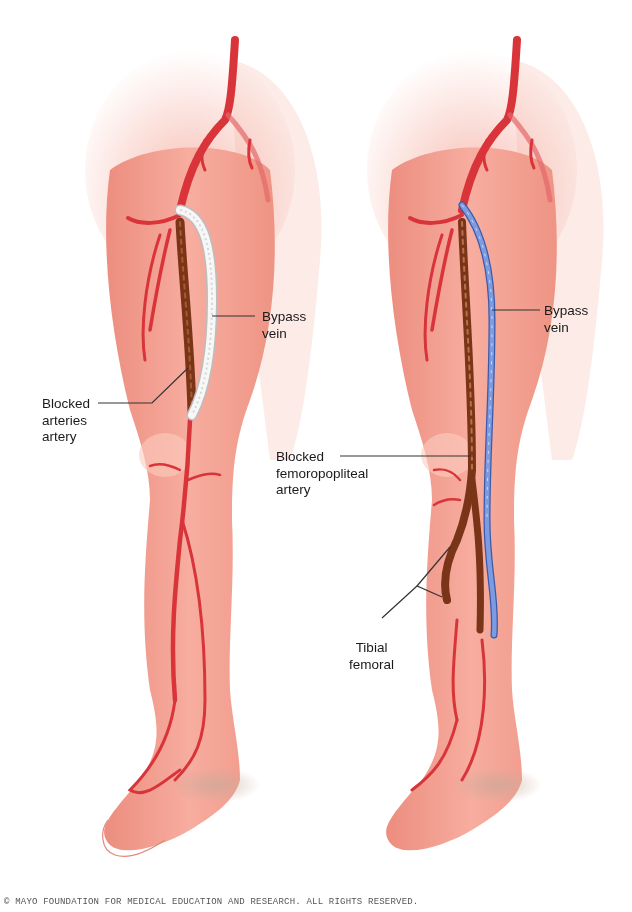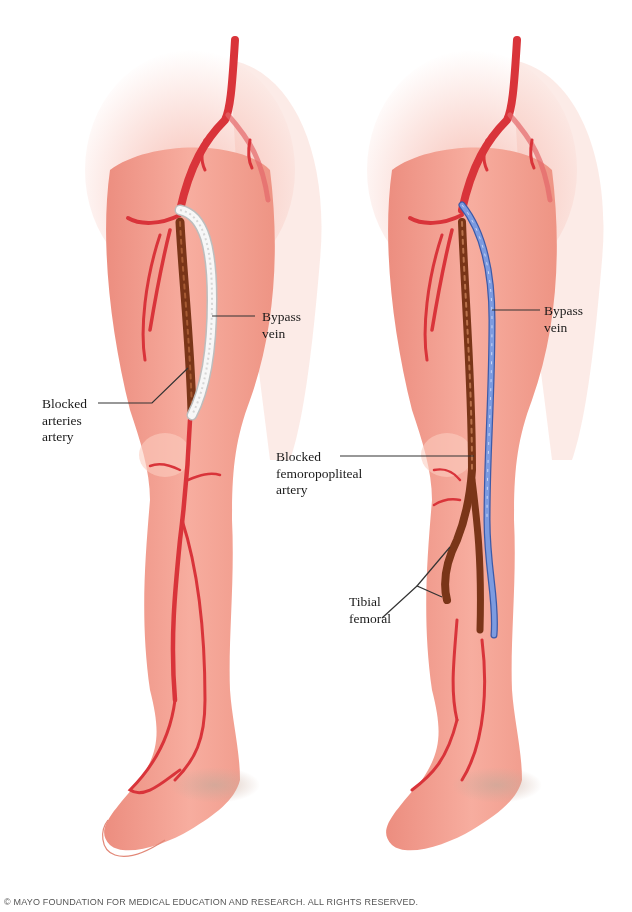--- a/index.html
+++ b/index.html
@@ -1,20 +1,20 @@
 <!DOCTYPE html>
 <html><head>
 <meta charset="utf-8">
 <style>
   html, body { margin:0; padding:0; background:#ffffff; }
   body { width:632px; height:912px; position:relative; overflow:hidden; font-family:"Liberation Sans", sans-serif; }
   .figure { position:absolute; left:0; top:0; width:632px; height:912px; }
-  .label { position:absolute; font-size:13.5px; line-height:16.5px; color:#1a1a1a; font-family:Liberation Serif, serif; }
+  .label { position:absolute; font-size:13.5px; line-height:16.5px; color:#1a1a1a; font-family:Liberation Sans, sans-serif; }
   .label span { display:block; }
-  .copyright { position:absolute; left:4px; top:897px; font-size:9px; letter-spacing:0.2px; color:#555; font-family:Liberation Sans, sans-serif; }
+  .copyright { position:absolute; left:4px; top:897px; font-size:9px; letter-spacing:0.2px; color:#555; font-family:Liberation Mono, monospace; }
 </style>
 </head>
 <body>
 
 <svg class="figure" viewBox="0 0 632 912" width="632" height="912">
   <defs>
     <radialGradient id="hipfade" cx="0.5" cy="0.6" r="0.6">
       <stop offset="0" stop-color="#f4a394" stop-opacity="0.9"></stop>
       <stop offset="1" stop-color="#f4a394" stop-opacity="0"></stop>
     </radialGradient>
@@ -118,18 +118,18 @@
 </div>
 <div class="label" style="left:544px; top:303px;">
   <span>Bypass</span>
   <span>vein</span>
 </div>
 <div class="label" style="left:276px; top:449px;">
   <span>Blocked</span>
   <span>femoropopliteal</span>
   <span>artery</span>
 </div>
-<div class="label" style="left:349px; top:594px;">
+<div class="label" style="left:349px; top:640px;text-align:center;">
   <span>Tibial</span>
   <span>femoral</span>
 </div>
 
 <div class="copyright">© MAYO FOUNDATION FOR MEDICAL EDUCATION AND RESEARCH. ALL RIGHTS RESERVED.</div>
 
 </body></html>

